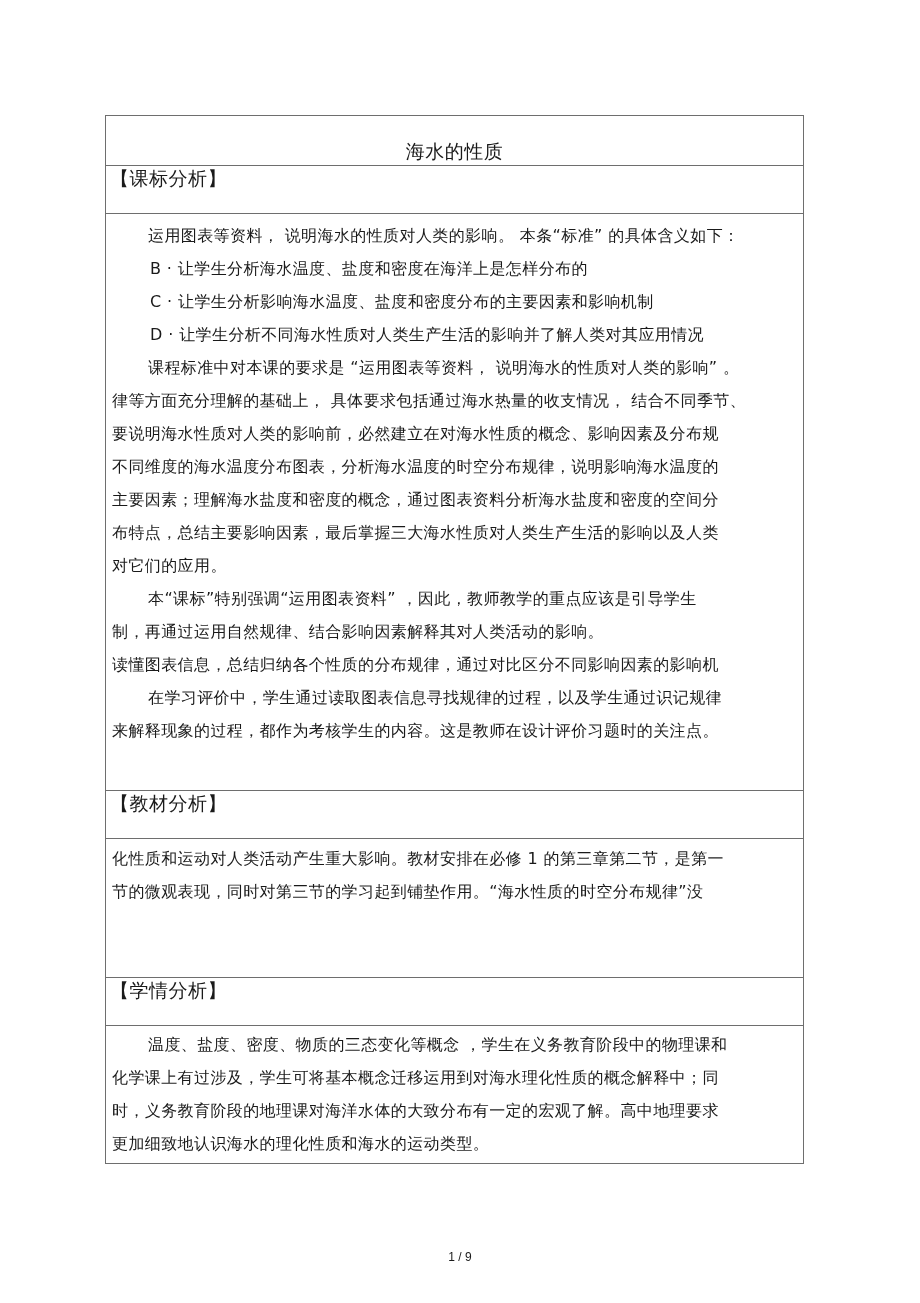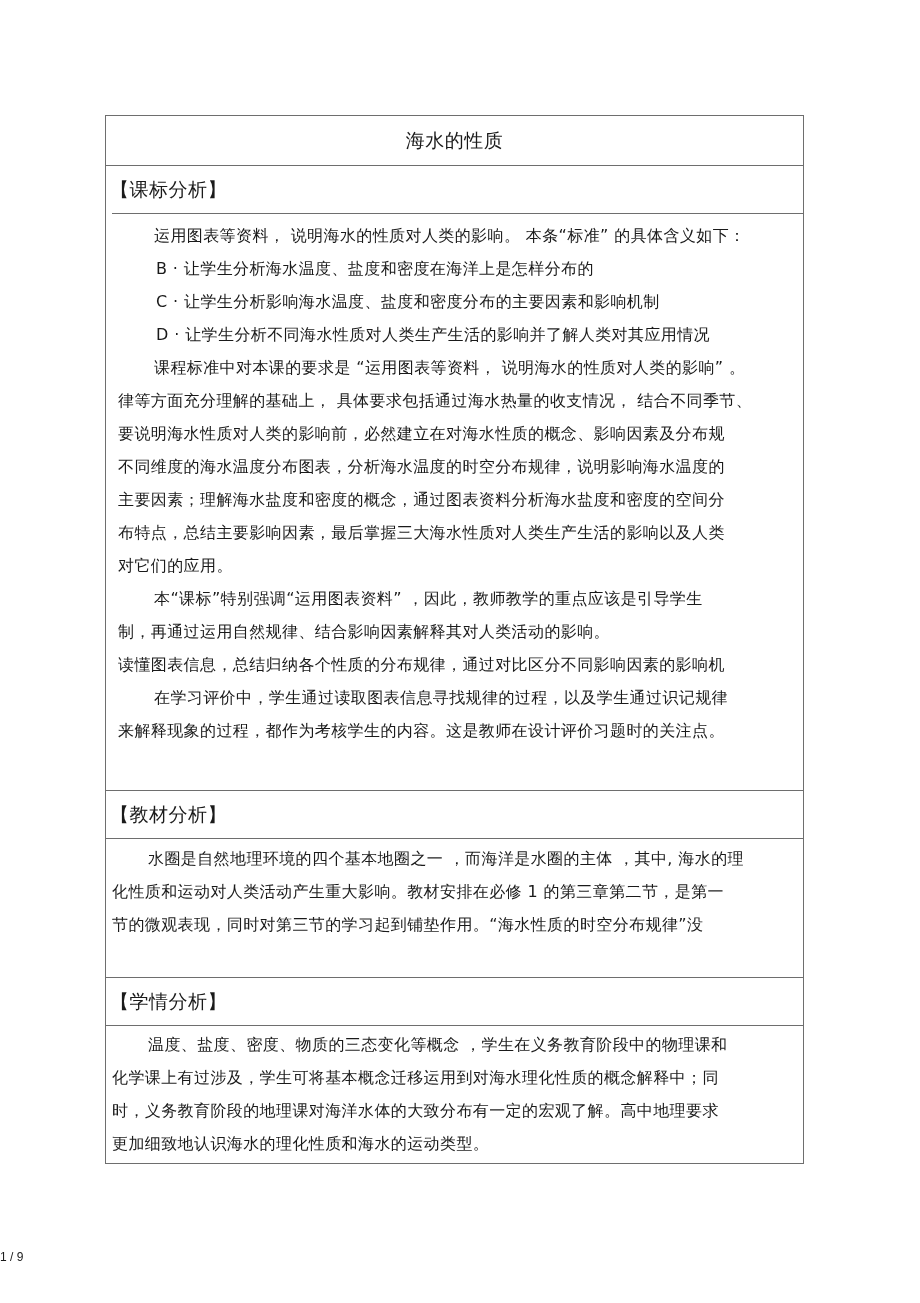--- a/index.html
+++ b/index.html
@@ -2,43 +2,43 @@
 <html><head>
 <meta charset="utf-8">
 <style>
   html, body { margin: 0; padding: 0; background: #ffffff; }
   body { width: 920px; height: 1303px; position: relative; overflow: hidden;
          font-family: "DejaVu Sans", "Liberation Sans", sans-serif; color: #1a1a1a; }
   .doc-table { position: absolute; left: 105px; top: 115px; width: 699px;
                border: 1px solid #6e6e6e; box-sizing: border-box; }
   .row { border-top: 1px solid #6e6e6e; box-sizing: border-box; position: relative; }
   .row:first-child { border-top: none; }
-  .title-row { height: 49px; display: flex; align-items: center; justify-content: center;
+  .title-row { height: 49px; display: flex; align-items: flex-end; justify-content: center;
                font-size: 19px; letter-spacing: 0.5px; }
-  .header-row { height: 48px; display: flex; align-items: center; padding-left: 4px;
+  .header-row { height: 48px; display: flex; padding-left: 4px;
                 font-size: 19px; letter-spacing: 0.5px; }
   .body-row { padding: 0 2px 0 6px; font-size: 16px; overflow: hidden; }
   .line { height: 33px; line-height: 33px; white-space: nowrap; letter-spacing: 0.4px; }
   .indent { padding-left: 36px; }
   .list-line { padding-left: 38px; }
-  .page-number { position: absolute; left: 0; width: 920px; top: 1250px; 
+  .page-number { position: absolute; left: 0; width: 920px; top: 1250px; text-align: center;
                  font-size: 12px; font-family: "Liberation Sans", sans-serif; }
 </style>
 </head>
 <body>
 
 <div class="doc-table">
   <div class="row title-row">
     <span>海水的性质</span>
   </div>
 
   <div class="row header-row">
     <span>【课标分析】</span>
   </div>
-  <div class="row body-row" style="height:577px;padding-top:5px;margin-left:6px;">
+  <div class="row body-row" style="height:577px;padding-top:5px;">
     <div class="line indent">运用图表等资料， 说明海水的性质对人类的影响。   本条“标准” 的具体含义如下：</div>
     <div class="line list-line">B · 让学生分析海水温度、盐度和密度在海洋上是怎样分布的</div>
     <div class="line list-line">C · 让学生分析影响海水温度、盐度和密度分布的主要因素和影响机制</div>
     <div class="line list-line">D · 让学生分析不同海水性质对人类生产生活的影响并了解人类对其应用情况</div>
     <div class="line indent">课程标准中对本课的要求是  “运用图表等资料， 说明海水的性质对人类的影响”    。</div>
     <div class="line">律等方面充分理解的基础上， 具体要求包括通过海水热量的收支情况，   结合不同季节、</div>
     <div class="line">要说明海水性质对人类的影响前，必然建立在对海水性质的概念、影响因素及分布规</div>
     <div class="line">不同维度的海水温度分布图表，分析海水温度的时空分布规律，说明影响海水温度的</div>
     <div class="line">主要因素；理解海水盐度和密度的概念，通过图表资料分析海水盐度和密度的空间分</div>
     <div class="line">布特点，总结主要影响因素，最后掌握三大海水性质对人类生产生活的影响以及人类</div>
@@ -47,21 +47,20 @@
     <div class="line">制，再通过运用自然规律、结合影响因素解释其对人类活动的影响。</div>
     <div class="line">读懂图表信息，总结归纳各个性质的分布规律，通过对比区分不同影响因素的影响机</div>
     <div class="line indent">在学习评价中，学生通过读取图表信息寻找规律的过程，以及学生通过识记规律</div>
     <div class="line">来解释现象的过程，都作为考核学生的内容。这是教师在设计评价习题时的关注点。</div>
   </div>
 
   <div class="row header-row">
     <span>【教材分析】</span>
   </div>
   <div class="row body-row" style="height:139px;padding-top:3px;">
-    <div class="line indent">水圈是自然地理环境的四个基本地圈之一   ，而海洋是水圈的主体 ，其中, 海水的理</div>
     <div class="line">化性质和运动对人类活动产生重大影响。教材安排在必修     1 的第三章第二节，是第一</div>
     <div class="line">节的微观表现，同时对第三节的学习起到铺垫作用。“海水性质的时空分布规律”没</div>
   </div>
 
   <div class="row header-row">
     <span>【学情分析】</span>
   </div>
   <div class="row body-row" style="height:138px;padding-top:2px;">
     <div class="line indent">温度、盐度、密度、物质的三态变化等概念    ，学生在义务教育阶段中的物理课和</div>
     <div class="line">化学课上有过涉及，学生可将基本概念迁移运用到对海水理化性质的概念解释中；同</div>

